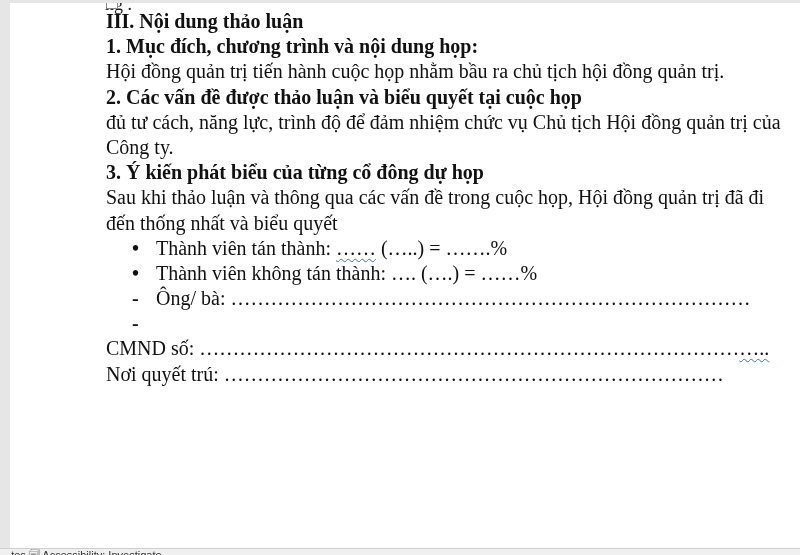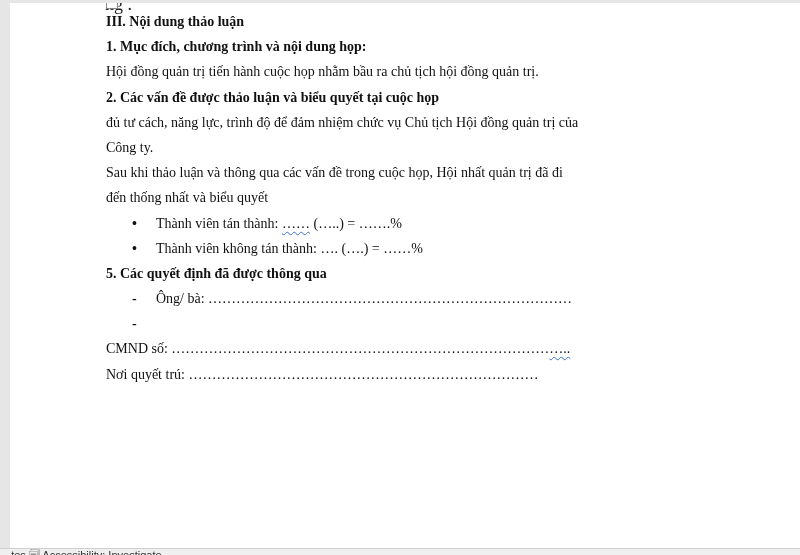--- a/index.html
+++ b/index.html
@@ -18,21 +18,21 @@
   .cutline {
     position: absolute; top: -9px; left: 95px; font-size: 18px; color: #222;
     white-space: nowrap;
   }
   .cursor-mark {
     position: absolute; left: 96px; top: -3px; width: 10px; height: 8px;
     border: 1px solid #888; border-top: none; background: #fff;
   }
   .content {
     position: absolute; left: 96px; top: 6px; width: 660px;
-    font-size: 14px; line-height: 25.2px;
+    font-size: 20px; line-height: 25.2px;
   }
   .line { white-space: nowrap; height: 25.2px; }
   .h { font-weight: bold; }
   .bullet-row { position: relative; padding-left: 50px; }
   .bullet-row .bullet {
     position: absolute; left: 26px; top: 0; font-weight: bold;
   }
   .dash-row { position: relative; padding-left: 50px; }
   .dash-row .dash { position: absolute; left: 26px; top: 0; font-weight: bold; }
   .squiggle {
@@ -65,33 +65,33 @@
   <div class="content">
     <div class="line h">III. Nội dung thảo luận</div>
 
     <div class="line h">1. Mục đích, chương trình và nội dung họp:</div>
     <div class="line">Hội đồng quản trị tiến hành cuộc họp nhằm bầu ra chủ tịch hội đồng quản trị.</div>
 
     <div class="line h">2. Các vấn đề được thảo luận và biểu quyết tại cuộc họp</div>
     <div class="line">đủ tư cách, năng lực, trình độ để đảm nhiệm chức vụ Chủ tịch Hội đồng quản trị của</div>
     <div class="line">Công ty.</div>
 
-    <div class="line">Sau khi thảo luận và thông qua các vấn đề trong cuộc họp, Hội nhất quản trị đã đi</div>
+    <div class="line h">3. Ý kiến phát biểu của từng cổ đông dự họp</div>
+    <div class="line">Sau khi thảo luận và thông qua các vấn đề trong cuộc họp, Hội đồng quản trị đã đi</div>
     <div class="line">đến thống nhất và biểu quyết</div>
 
     <div class="line bullet-row">
       <span class="bullet">•</span>
       <span>Thành viên tán thành: </span><span class="squiggle">……</span><span> (…..) = …….%</span>
     </div>
     <div class="line bullet-row">
       <span class="bullet">•</span>
       <span>Thành viên không tán thành: </span><span>…. (….) = ……%</span>
     </div>
 
-    <div class="line h">5. Các quyết định đã được thông qua</div>
     <div class="line dash-row">
       <span class="dash">-</span>
       <span>Ông/ bà: ……………………………………………………………………</span>
     </div>
     <div class="line dash-row">
       <span class="dash">-</span>
     </div>
     <div class="line">
       <span>CMND số: ………………………………………………………………………</span><span class="squiggle">…..</span>
     </div>

